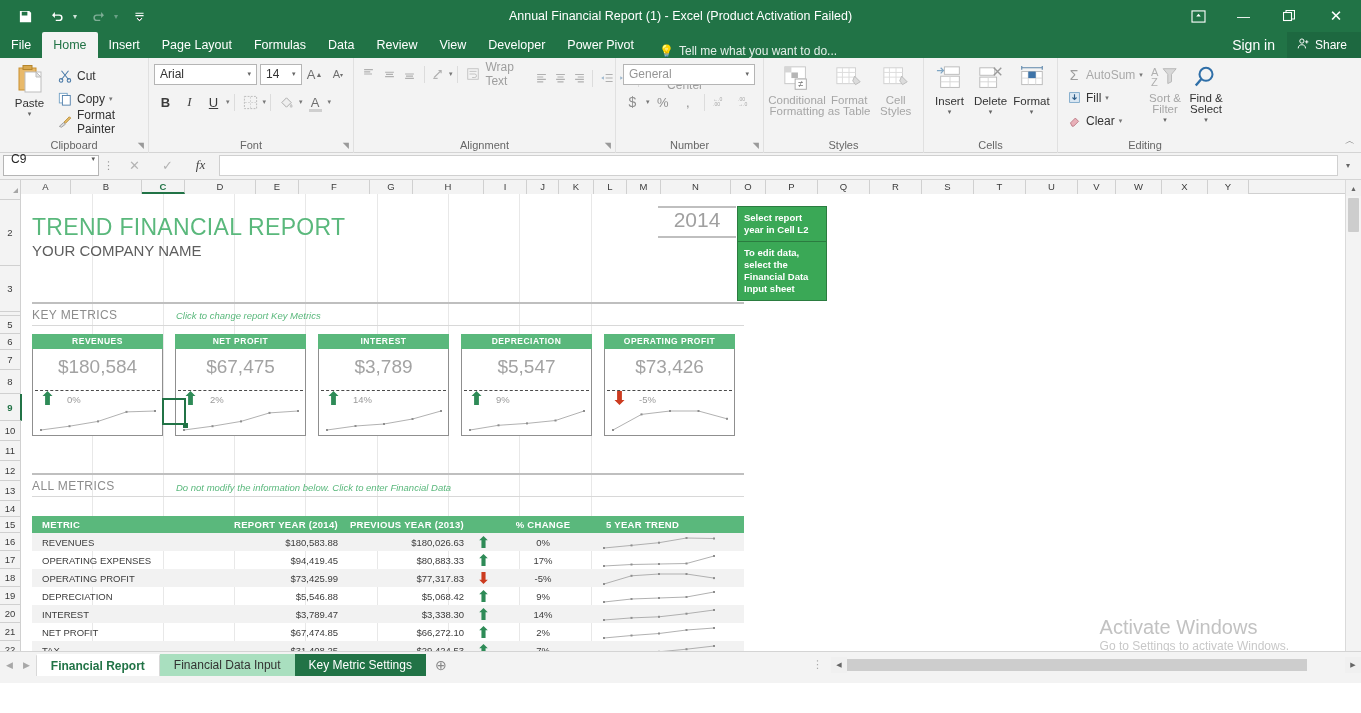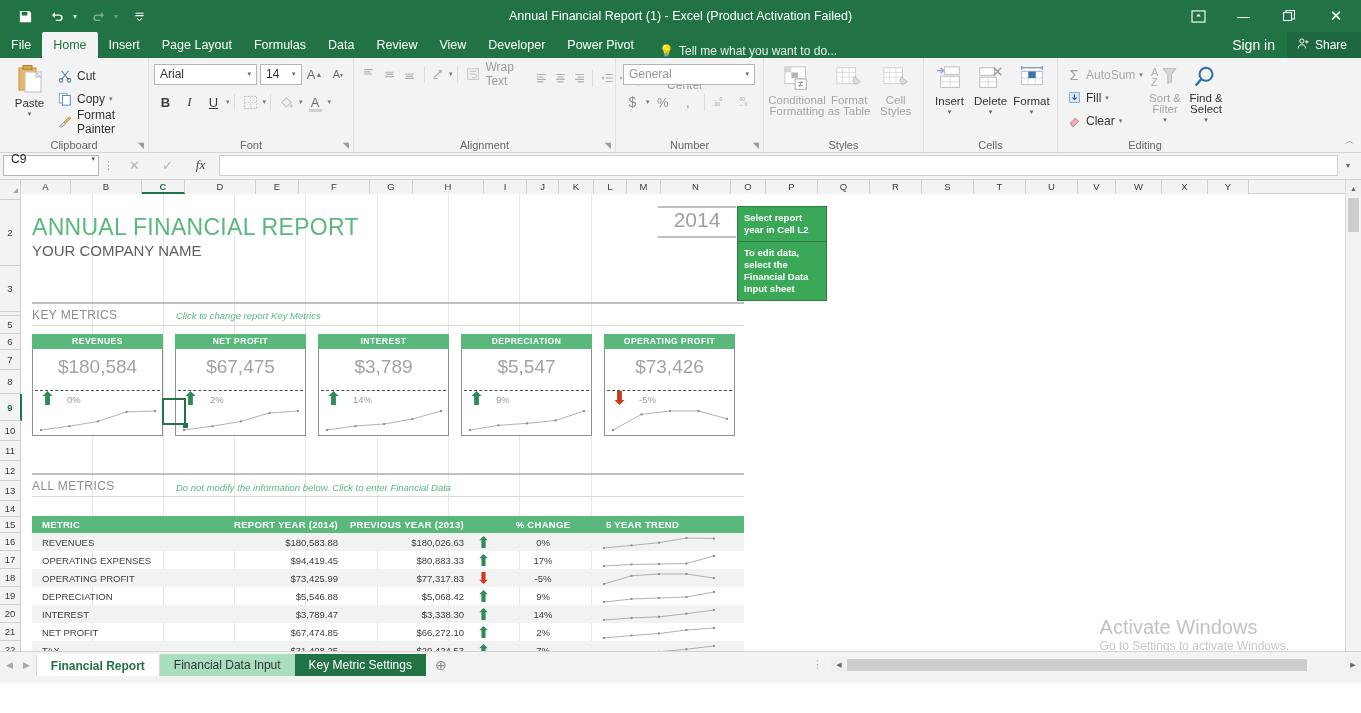--- a/index.html
+++ b/index.html
@@ -714,21 +714,21 @@
 
       <div class="vline" style="left:71px"></div>
       <div class="vline" style="left:142px"></div>
       <div class="vline" style="left:213px"></div>
       <div class="vline" style="left:284px"></div>
       <div class="vline" style="left:356px"></div>
       <div class="vline" style="left:427px"></div>
       <div class="vline" style="left:498px"></div>
       <div class="vline" style="left:570px"></div>
 
-      <div class="rpt rpt-title">ANNUAL FINANCIAL REPORT</div>
+      <div class="rpt rpt-title">TREND FINANCIAL REPORT</div>
       <div class="rpt rpt-sub">YOUR COMPANY NAME</div>
 
       <div class="rpt yeartop"></div>
       <div class="rpt yearbox">2014</div>
 
       <div class="rpt cmt cmt1">Select  report year in Cell L2</div>
       <div class="rpt cmt cmt2">To edit data, select the Financial Data Input sheet</div>
 
       <div class="rpt secline" style="top:108px"></div>
       <div class="rpt seclbl" style="left:11px;top:114px">KEY METRICS</div>

